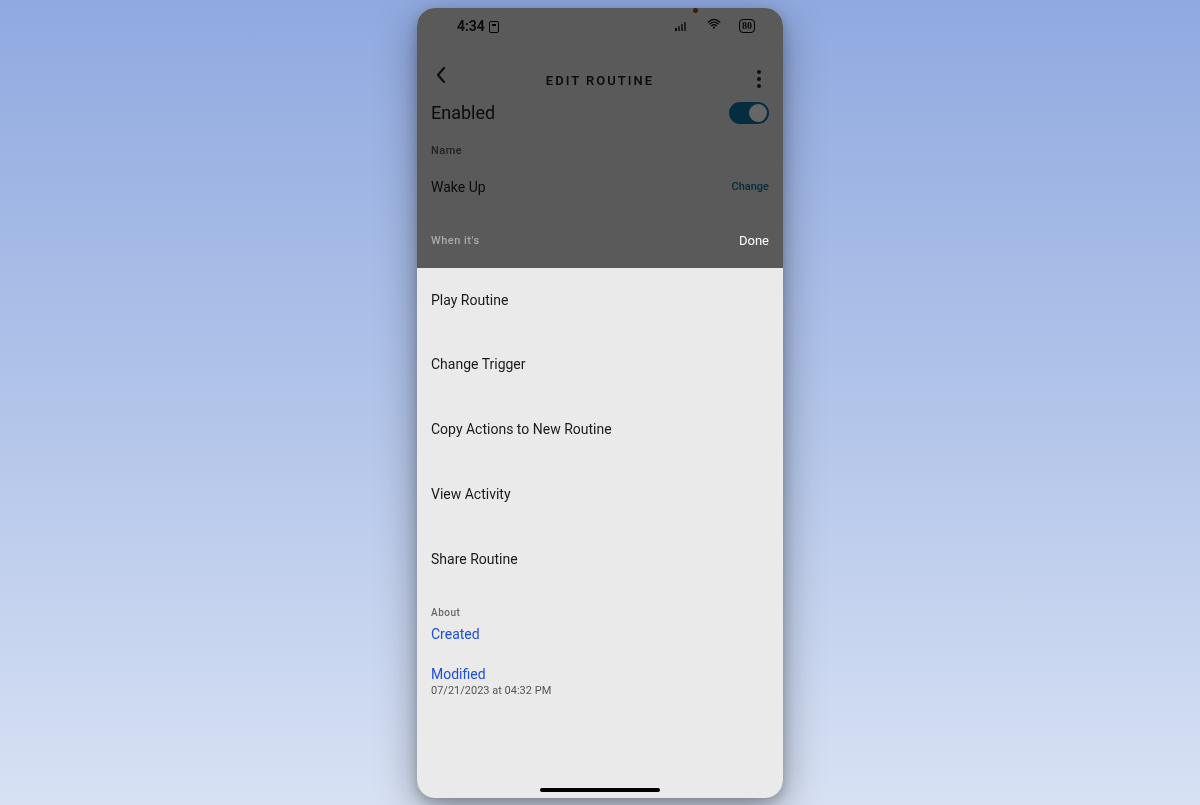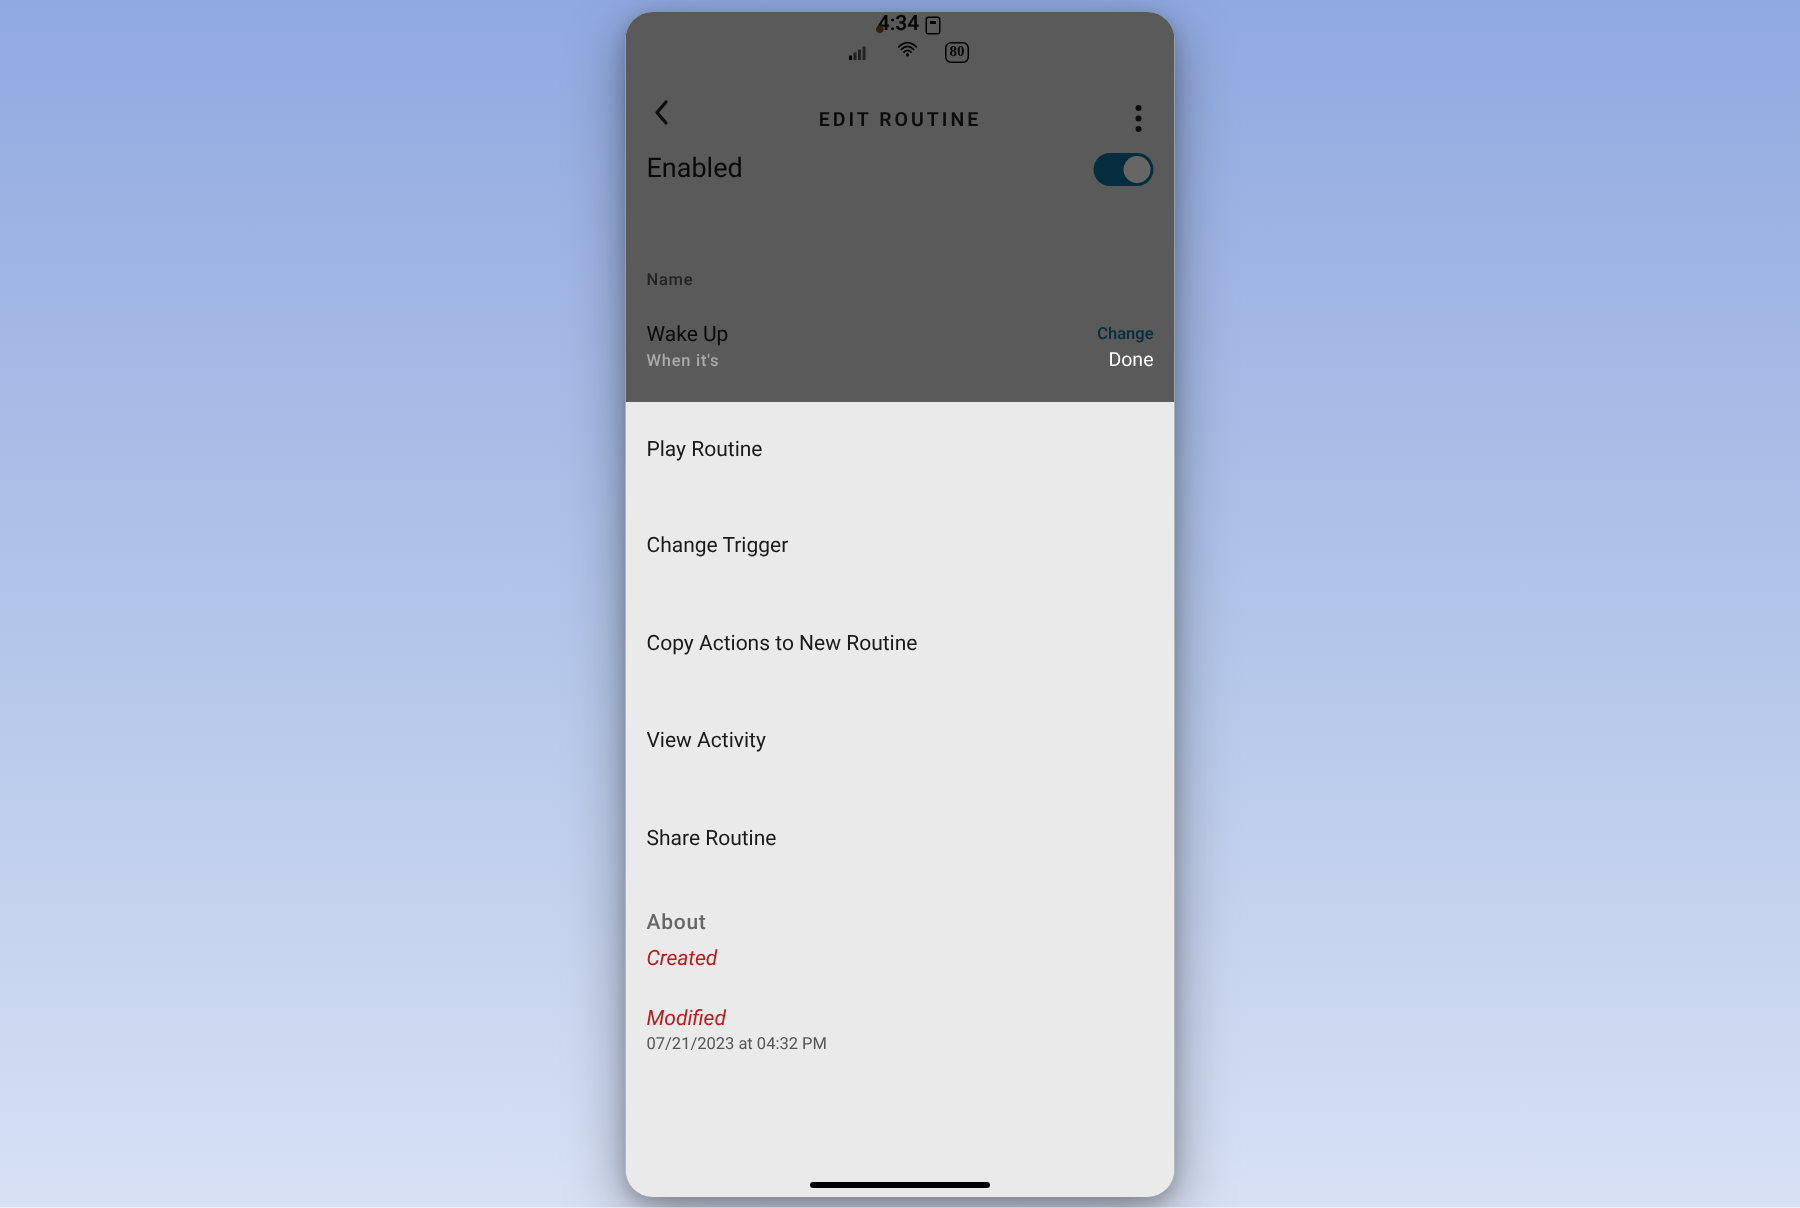--- a/index.html
+++ b/index.html
@@ -37,21 +37,20 @@
   .statusbar {
     height: 36px;
     display: flex;
     align-items: center;
     justify-content: space-between;
     padding: 0 28px 0 40px;
     font-size: 14px;
     font-weight: 600;
     color: #1a1a1a;
     filter: brightness(0.25);
-    flex-direction: column;
   }
   .status-left { display: flex; align-items: center; gap: 4px; }
   .status-right { display: flex; align-items: center; gap: 18px; position: relative; font-family: Liberation Serif, serif;}
   .status-right .dot-orange{ position:absolute; top:-10px; left:18px; width:5px;height:5px;border-radius:50%;background:#d97a2b;}
   .sig, .wifi, .batt { display:inline-block; }
   .sig { width:14px; height:10px; position:relative; }
   .sig span{position:absolute;bottom:0;width:2px;background:#000;}
   .sig span:nth-child(1){height:3px;left:0;}
   .sig span:nth-child(2){height:5px;left:3px;background:#888;}
   .sig span:nth-child(3){height:7px;left:6px;background:#888;}
@@ -73,21 +72,21 @@
   .nav-title{ font-size:13px; letter-spacing:2px; font-weight:600; color:#1f1f1f;}
   .kebab{ display:flex;flex-direction:column;gap:3px;align-items:center;justify-content:center;width:12px;}
   .kebab span{width:4px;height:4px;border-radius:50%;background:#222;}
   .navheader, .content-dim { filter: brightness(0.4); }
 
   .content-dim { padding: 0 14px; color:#1a1a1a;}
   .row { display:flex; align-items:center; justify-content:space-between; padding:14px 0;}
   .row .label{font-size:18px;}
   .toggle{width:40px;height:22px;border-radius:11px;background:#0d6e9e;position:relative;}
   .toggle::after{content:"";position:absolute;right:2px;top:2px;width:18px;height:18px;border-radius:50%;background:#fff;}
-  .section-label{font-size:11px;letter-spacing:0.5px;color:#555;padding:6px 0 2px 0; font-weight:500;margin-top:36px;}
+  .section-label{font-size:11px;letter-spacing:0.5px;color:#555;padding:6px 0 2px 0; font-weight:500;}
   .change-link{font-size:11px;color:#0d6e9e;font-weight:500;}
   .routine-name{font-size:14px;padding:10px 0;}
 
   
   .done-row{position:absolute; top:225px; left:0; right:0; display:flex; align-items:center; justify-content:space-between; padding:0 14px; color:#fff;}
   .done-row .when{font-size:11px;letter-spacing:0.5px;color:#aaa;font-weight:500;}
   .done-btn{font-size:13px;color:#fff;}
 
   
   .sheet{
@@ -98,23 +97,23 @@
     background:#eaeaea;
     padding: 6px 0 0 0;
   }
   .menu-item{
     padding:18px 14px;
     font-size:14px;
     color:#1a1a1a;
     line-height:1.2;
   }
   .menu-gap{height:12px;}
-  .about-label{font-size:14px;letter-spacing:0.5px;color:#666;padding:10px 14px 4px 14px;font-weight:500;}
+  .about-label{font-size:10px;letter-spacing:0.5px;color:#666;padding:10px 14px 4px 14px;font-weight:500;}
   .meta-block{padding:4px 14px 8px 14px;}
-  .meta-title{font-size:14px;color:#b91c1c;padding-bottom:2px;font-style:italic;}
+  .meta-title{font-size:14px;color:#1d4ed8;padding-bottom:2px;}
   .meta-sub{font-size:11px;color:#555;}
   .home-indicator{
     position:absolute;bottom:6px;left:50%;transform:translateX(-50%);
     width:120px;height:4px;border-radius:2px;background:#000;
   }
 </style>
 </head>
 <body>
 
 <div class="phone">

